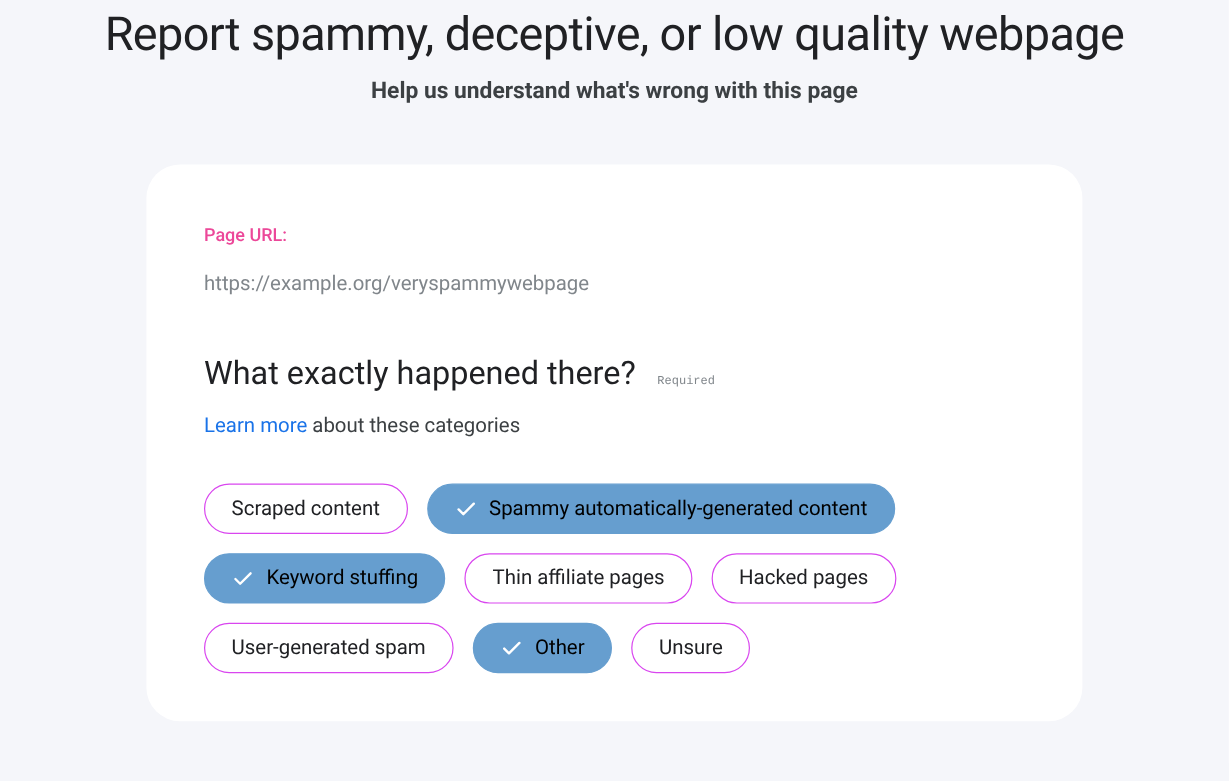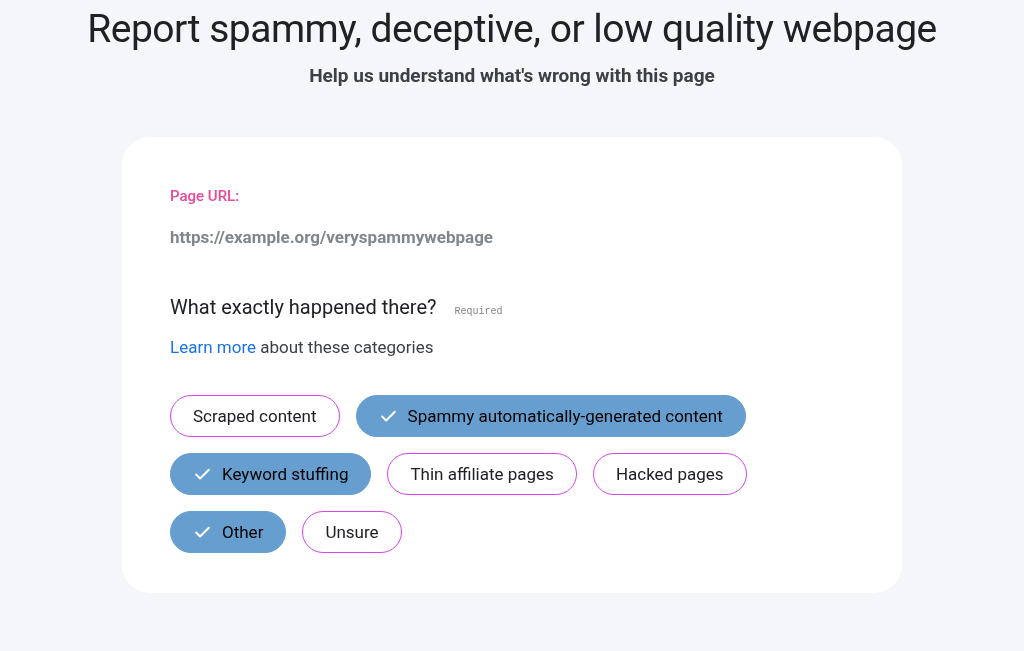--- a/index.html
+++ b/index.html
@@ -40,32 +40,32 @@
       padding: 50px 48px 40px 48px;
     }
     .url-label {
       font-size: 15px;
       font-weight: 500;
       color: #ec4899;
       margin-bottom: 22px;
     }
     .url-value {
       font-size: 17px;
-      font-weight: 700;
+      font-weight: 400;
       color: #80868b;
       margin-bottom: 48px;
     }
     .question-row {
       display: flex;
       align-items: baseline;
       gap: 18px;
       margin-bottom: 18px;
     }
     .question-title {
-      font-size: 20px;
+      font-size: 27px;
       font-weight: 400;
       color: #202124;
     }
     .required-badge {
       font-size: 10px;
       font-weight: 400;
       color: #80868b;
       font-family: Liberation Mono, monospace;
     }
     .learn-more-row {
@@ -151,20 +151,23 @@
             </svg>
           </span>
           <span>Keyword stuffing</span>
         </div>
         <div class="chip">
           <span>Thin affiliate pages</span>
         </div>
         <div class="chip">
           <span>Hacked pages</span>
         </div>
+        <div class="chip">
+          <span>User-generated spam</span>
+        </div>
         <div class="chip selected">
           <span class="chip-check">
             <svg viewBox="0 0 24 24" fill="none" stroke="white" stroke-width="2.5" stroke-linecap="round" stroke-linejoin="round">
               <polyline points="20 6 9 17 4 12"></polyline>
             </svg>
           </span>
           <span>Other</span>
         </div>
         <div class="chip">
           <span>Unsure</span>

